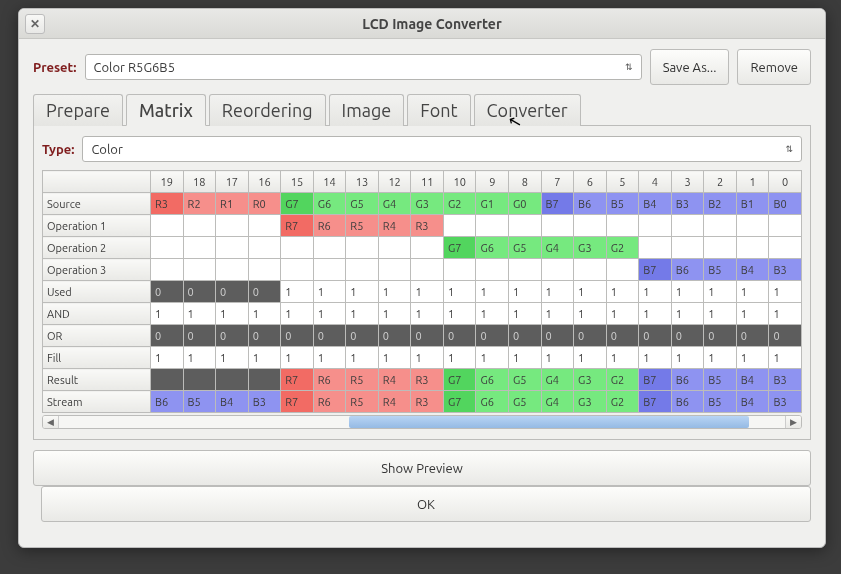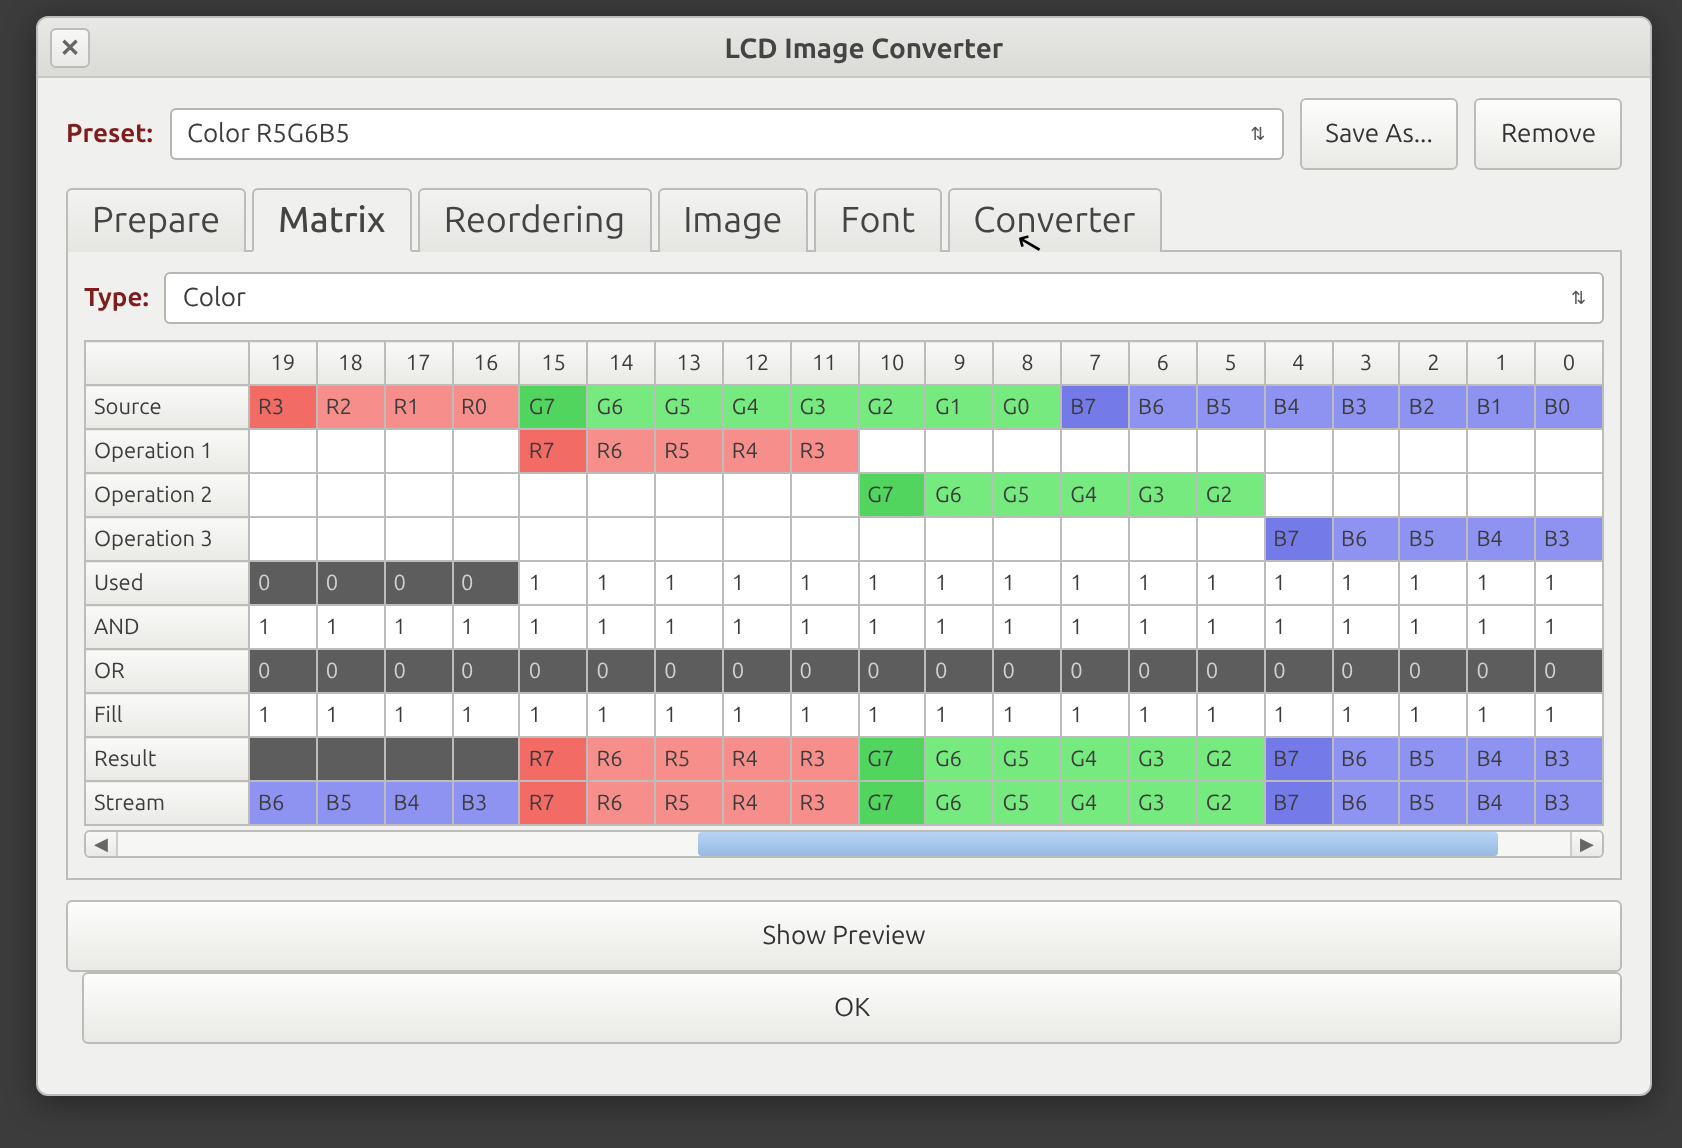--- a/index.html
+++ b/index.html
@@ -114,21 +114,21 @@
 }
 table.matrix th {
   background: linear-gradient(#f9f9f7,#e9e9e6);
   font-weight: 400;
   text-align: center;
 }
 table.matrix th.rowhdr {
   text-align: left;
   padding-left: 4px;
   font-weight: 400;
-  width: 82px;
+  width: 108px;
 }
 table.matrix td { background: #fff; text-align: left; padding-left: 4px;}
 .c-red  { background: #f68f8b !important; }
 .c-red2 { background: #f26b64 !important; }
 .c-grn  { background: #76e97f !important; }
 .c-grn2 { background: #52d55e !important; }
 .c-blu  { background: #8e93f1 !important; }
 .c-blu2 { background: #747ae8 !important; }
 .c-dark { background: #5d5d5d !important; color: #d0d0d0; }
 .scrollbar {

